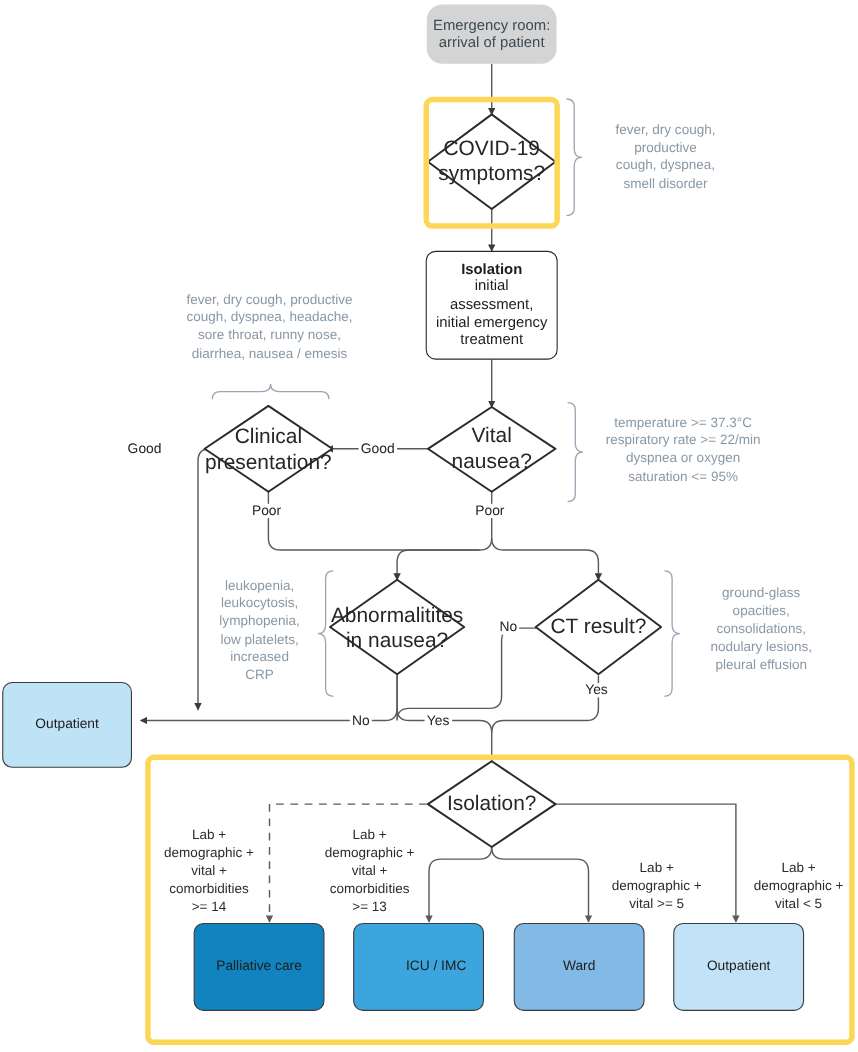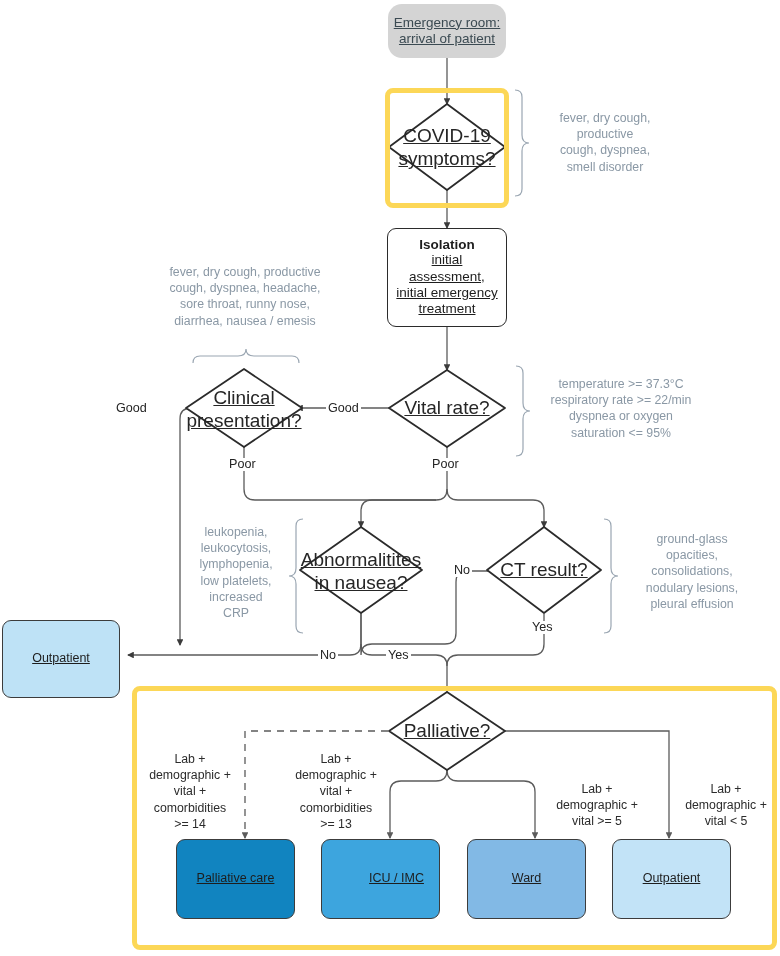--- a/index.html
+++ b/index.html
@@ -3,21 +3,21 @@
 <meta charset="utf-8">
 <style>
   html,body{margin:0;padding:0;background:#ffffff;}
   body{width:780px;height:956px;position:relative;overflow:hidden;
        font-family:"Liberation Sans","DejaVu Sans",sans-serif;
        -webkit-font-smoothing:antialiased;}
   #canvas{position:absolute;inset:0;width:780px;height:956px;}
   svg.layer{position:absolute;left:0;top:0;width:780px;height:956px;pointer-events:none;}
   .node{position:absolute;box-sizing:border-box;display:flex;align-items:center;
         justify-content:center;text-align:center;}
-  .nodetext{line-height:1.22;white-space:pre-line;text-decoration:underline;}
+  .nodetext{line-height:1.22;white-space:pre-line;}
 
   
   .terminator{background:#D4D4D4;border-radius:14px;color:#3B4A52;font-size:13.5px;}
 
   
   .process{background:#ffffff;border:1.7px solid #2b2b2b;border-radius:9px;
            color:#1d1d1d;font-size:13.5px;}
   .process b{font-weight:bold;}
 
   
@@ -127,39 +127,39 @@
 
   <div class="node process" style="left:387px;top:228px;width:120px;height:99px;flex-direction:column;">
     <b>Isolation</b>
     <span class="nodetext">initial
 assessment,
 initial emergency
 treatment</span>
   </div>
 
   <div class="dlabel" style="left:392px;top:398px;width:110px;height:20px;">
-    <span class="nodetext">Vital rate?</span>
+    <span class="nodetext">Vital nausea?</span>
   </div>
 
   <div class="dlabel" style="left:185px;top:390px;width:118px;height:38px;">
     <span class="nodetext">Clinical
 presentation?</span>
   </div>
 
   <div class="dlabel" style="left:299px;top:552px;width:124px;height:38px;">
     <span class="nodetext">Abnormalitites
 in nausea?</span>
   </div>
 
   <div class="dlabel" style="left:489px;top:560px;width:110px;height:20px;">
     <span class="nodetext">CT result?</span>
   </div>
 
   <div class="dlabel" style="left:392px;top:721px;width:110px;height:20px;">
-    <span class="nodetext">Palliative?</span>
+    <span class="nodetext">Isolation?</span>
   </div>
 
   <div class="node outcome" style="left:2px;top:620px;width:118px;height:78px;background:#BEE2F6;">
     <span class="nodetext">Outpatient</span>
   </div>
 
   <div class="node outcome" style="left:176px;top:839px;width:119px;height:80px;background:#1184C0;">
     <span class="nodetext">Palliative care</span>
   </div>
 

